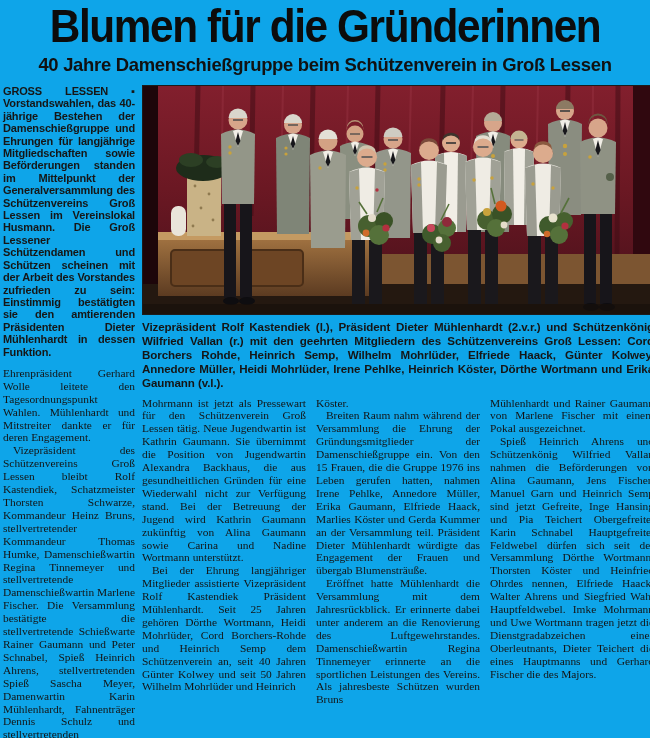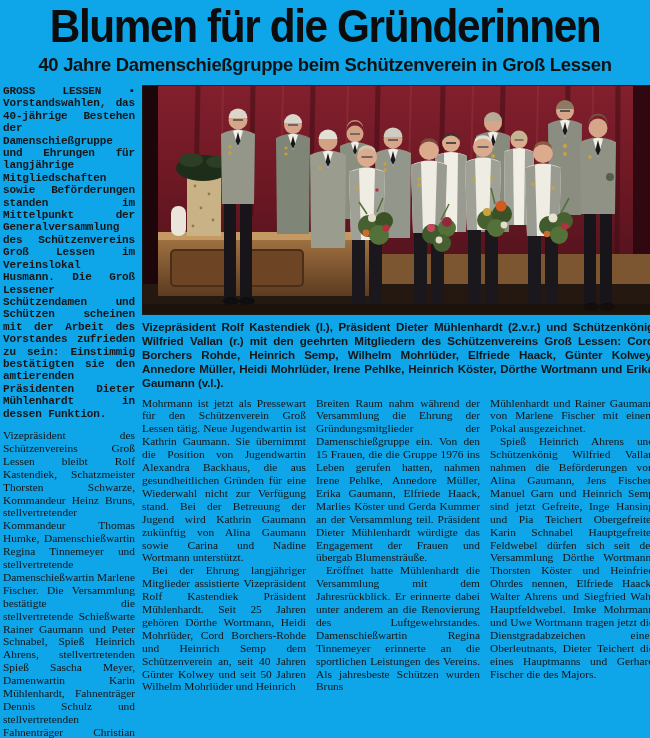--- a/index.html
+++ b/index.html
@@ -23,21 +23,21 @@
     font-weight:bold; font-size:19px; line-height:22px;
     letter-spacing:-0.3px; text-align:center;
     transform:scaleX(0.97); transform-origin:50% 50%;
     white-space:nowrap; color:#111;
   }
   .content { display:flex; padding:0 2px 0 3px; }
   
   .col-left { width:132px; flex:0 0 132px; margin-right:7px; }
   .lead {
     margin:0;
-    font-family:Liberation Mono, monospace;
+    font-family:Liberation Sans, sans-serif;
     font-weight:bold; font-size:11px; line-height:12.4px;
     letter-spacing:-0.15px; text-align:justify; color:#161616;
   }
   .serif-col { font-size:11.4px; line-height:12.9px; text-align:justify; }
   .col-left .serif-col { margin-top:9px; }
   .serif-col p { margin:0; text-indent:10px; }
   .serif-col p:first-child { text-indent:0; }
   
   .main-area { width:512px; flex:0 0 512px; }
   figure.photo { margin:0; width:510px; height:228px; border:1px solid #1c1c1c; background:#5d141e; }
@@ -56,20 +56,21 @@
 <div class="page">
 
   <h1 class="headline">Blumen für die Gründerinnen</h1>
   <h2 class="subheadline">40 Jahre Damenschießgruppe beim Schützenverein in Groß Lessen</h2>
 
   <div class="content">
 
     <div class="col-left">
       <p class="lead">GROSS LESSEN ▪ Vorstandswahlen, das 40-jährige Bestehen der Damenschießgruppe und Ehrungen für langjährige Mitgliedschaften sowie Beförderungen standen im Mittelpunkt der Generalversammlung des Schützenvereins Groß Lessen im Vereinslokal Husmann. Die Groß Lessener Schützendamen und Schützen scheinen mit der Arbeit des Vorstandes zufrieden zu sein: Einstimmig bestätigten sie den amtierenden Präsidenten Dieter Mühlenhardt in dessen Funktion.</p>
       <div class="serif-col">
+          <p>Ehrenpräsident Gerhard Wolle leitete den Tagesordnungspunkt Wahlen. Mühlenhardt und Mitstreiter dankte er für deren Engagement.</p>
           <p>Vizepräsident des Schützenvereins Groß Lessen bleibt Rolf Kastendiek, Schatzmeister Thorsten Schwarze, Kommandeur Heinz Bruns, stellvertretender Kommandeur Thomas Humke, Damenschießwartin Regina Tinnemeyer und stellvertretende Damenschießwartin Marlene Fischer. Die Versammlung bestätigte die stellvertretende Schießwarte Rainer Gaumann und Peter Schnabel, Spieß Heinrich Ahrens, stellvertretenden Spieß Sascha Meyer, Damenwartin Karin Mühlenhardt, Fahnenträger Dennis Schulz und stellvertretenden Fahnenträger Christian Arndt. Der bisherige Schriftführer Detlef Mohrmann stand für eine Wiederwahl nicht zur Verfügung. Lena Siemering übernimmt die Funktion.</p>
         </div>
     </div>
 
     <div class="main-area">
 
       <figure class="photo" role="img" aria-label="Gruppenfoto auf einer Bühne vor dunkelrotem Vorhang: Schützinnen und Schützen in grauen Uniformen, vier Frauen vorne mit Blumensträußen">
         <svg width="510" height="228" viewBox="0 0 510 228" xmlns="http://www.w3.org/2000/svg">
           <defs>
             <linearGradient id="curt" x1="0" y1="0" x2="0" y2="1">
@@ -338,20 +339,21 @@
       </figure>
 
       <p class="caption">Vizepräsident Rolf Kastendiek (l.), Präsident Dieter Mühlenhardt (2.v.r.) und Schützenkönig Wilfried Vallan (r.) mit den geehrten Mitgliedern des Schützenvereins Groß Lessen: Cord Borchers Rohde, Heinrich Semp, Wilhelm Mohrlüder, Elfriede Haack, Günter Kolwey, Annedore Müller, Heidi Mohrlüder, Irene Pehlke, Heinrich Köster, Dörthe Wortmann und Erika Gaumann (v.l.).</p>
 
       <div class="three-cols">
         <div class="serif-col">
             <p>Mohrmann ist jetzt als Pressewart für den Schützenverein Groß Lessen tätig. Neue Jugendwartin ist Kathrin Gaumann. Sie übernimmt die Position von Jugendwartin Alexandra Backhaus, die aus gesundheitlichen Gründen für eine Wiederwahl nicht zur Verfügung stand. Bei der Betreuung der Jugend wird Kathrin Gaumann zukünftig von Alina Gaumann sowie Carina und Nadine Wortmann unterstützt.</p>
             <p>Bei der Ehrung langjähriger Mitglieder assistierte Vizepräsident Rolf Kastendiek Präsident Mühlenhardt. Seit 25 Jahren gehören Dörthe Wortmann, Heidi Mohrlüder, Cord Borchers-Rohde und Heinrich Semp dem Schützenverein an, seit 40 Jahren Günter Kolwey und seit 50 Jahren Wilhelm Mohrlüder und Heinrich</p>
           </div>
         <div class="serif-col">
+            <p>Köster.</p>
             <p>Breiten Raum nahm während der Versammlung die Ehrung der Gründungsmitglieder der Damenschießgruppe ein. Von den 15 Frauen, die die Gruppe 1976 ins Leben gerufen hatten, nahmen Irene Pehlke, Annedore Müller, Erika Gaumann, Elfriede Haack, Marlies Köster und Gerda Kummer an der Versammlung teil. Präsident Dieter Mühlenhardt würdigte das Engagement der Frauen und übergab Blumensträuße.</p>
             <p>Eröffnet hatte Mühlenhardt die Versammlung mit dem Jahresrückblick. Er erinnerte dabei unter anderem an die Renovierung des Luftgewehrstandes. Damenschießwartin Regina Tinnemeyer erinnerte an die sportlichen Leistungen des Vereins. Als jahresbeste Schützen wurden Bruns</p>
           </div>
         <div class="serif-col">
             <p>Mühlenhardt und Rainer Gaumann von Marlene Fischer mit einem Pokal ausgezeichnet.</p>
             <p>Spieß Heinrich Ahrens und Schützenkönig Wilfried Vallan nahmen die Beförderungen vor. Alina Gaumann, Jens Fischer, Manuel Garn und Heinrich Semp sind jetzt Gefreite, Inge Hansing und Pia Teichert Obergefreite, Karin Schnabel Hauptgefreite. Feldwebel dürfen sich seit der Versammlung Dörthe Wortmann, Thorsten Köster und Heinfried Ohrdes nennen, Elfriede Haack, Walter Ahrens und Siegfried Wahl Hauptfeldwebel. Imke Mohrmann und Uwe Wortmann tragen jetzt die Dienstgradabzeichen eines Oberleutnants, Dieter Teichert die eines Hauptmanns und Gerhard Fischer die des Majors.</p>
           </div>
       </div>
 
     </div>

